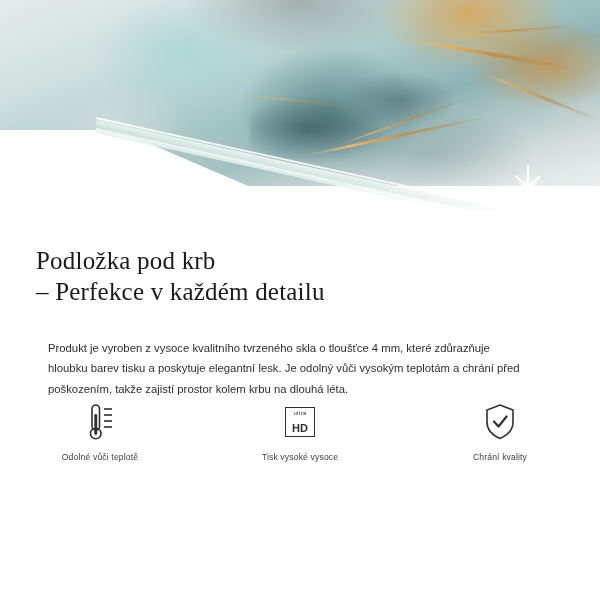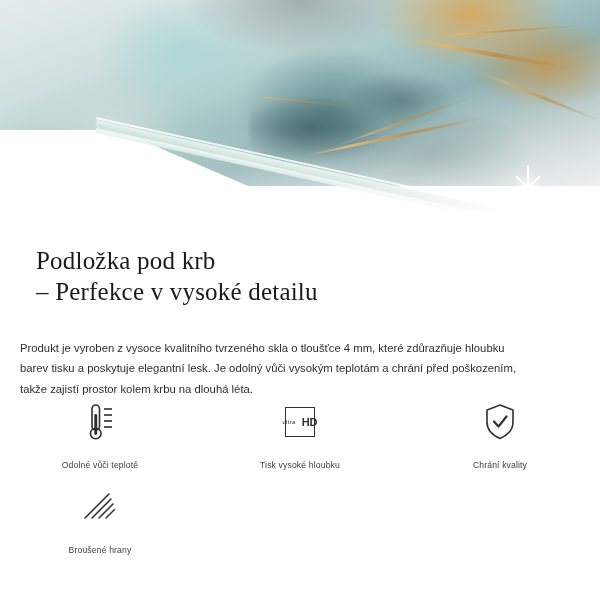--- a/index.html
+++ b/index.html
@@ -133,21 +133,21 @@
     font-family: "Liberation Serif", serif;
     font-size: 25px;
     line-height: 31px;
     color: #1a1a1a;
     font-weight: 400;
     padding: 18px 52px 0 36px;
     letter-spacing: .2px;
   }
   .title .l2 { display: block; }
   .body-text {
-    padding: 14px 36px 0 20px;
+    padding: 14px 36px 0 48px;
     font-size: 11.3px;
     line-height: 20.5px;
     color: #2e2e2e;
     max-width: 560px;
   }
 
   
   .features {
     position: absolute;
     left: 0; top: 390px;
@@ -164,30 +164,30 @@
     justify-content: flex-start;
     padding-top: 10px;
   }
   .feature .ico {
     height: 44px;
     display: flex;
     align-items: center;
     justify-content: center;
   }
   .feature .cap {
-    margin-top: 16px;
+    margin-top: 8px;
     font-size: 8.6px;
     color: #3c3c3c;
     text-align: center;
     letter-spacing: .15px;
   }
   .hd-badge {
     width: 30px; height: 30px;
     border: 1.6px solid #2f2f2f;
-    display: flex; flex-direction: row;
+    display: flex; flex-direction: column;
     align-items: center; justify-content: center;
     line-height: 1;
     gap: 6px;
   }
   .hd-badge .u { font-size: 6px; letter-spacing: .3px; color: #2f2f2f; }
   .hd-badge .h { font-size: 11px; font-weight: bold; color: #2f2f2f; margin-top: 1px; }
 </style>
 </head>
 <body>
 
@@ -216,21 +216,21 @@
         <i class="sp-d2"></i>
         <i class="sp-core"></i>
     </div>
 
     <div class="hero-fade"></div>
   </div>
 
   <div class="content">
     <h1 class="title">
       <span>Podložka pod krb</span>
-      <span class="l2">– Perfekce v vysoké detailu</span>
+      <span class="l2">– Perfekce v každém detailu</span>
     </h1>
     <p class="body-text">Produkt je vyroben z vysoce kvalitního tvrzeného skla o tloušťce 4 mm, které zdůrazňuje hloubku barev tisku a poskytuje elegantní lesk. Je odolný vůči vysokým teplotám a chrání před poškozením, takže zajistí prostor kolem krbu na dlouhá léta.</p>
   </div>
 
   <div class="features">
 
     <div class="feature">
       <div class="ico">
         <svg width="34" height="40" viewBox="0 0 34 40" fill="none" stroke="#2f2f2f" stroke-width="1.6">
           <rect x="9" y="3" width="7.5" height="25" rx="3.75"></rect>
@@ -245,41 +245,30 @@
       <div class="cap">Odolné vůči teplotě</div>
     </div>
 
     <div class="feature">
       <div class="ico">
         <div class="hd-badge">
           <span class="u">ultra</span>
           <span class="h">HD</span>
         </div>
       </div>
-      <div class="cap">Tisk vysoké hloubku</div>
+      <div class="cap">Tisk vysoké vysoce</div>
     </div>
 
     <div class="feature">
       <div class="ico">
         <svg width="34" height="40" viewBox="0 0 34 40" fill="none" stroke="#2f2f2f" stroke-width="1.6">
           <path d="M17 3 L30 8 V20 C30 28 24 33.5 17 36.5 C10 33.5 4 28 4 20 V8 Z"></path>
           <path d="M11 19.5 L15.5 24.5 L23.5 14.5" stroke-width="2.2" stroke-linecap="round" stroke-linejoin="round"></path>
         </svg>
       </div>
       <div class="cap">Chrání kvality</div>
     </div>
 
 
-    <div class="feature">
-      <div class="ico">
-        <svg width="38" height="34" viewBox="0 0 38 34" fill="none" stroke="#2f2f2f" stroke-width="1.5" stroke-linecap="round">
-          <path d="M4 28 L28 4"></path>
-          <path d="M11 28 L30 9"></path>
-          <path d="M18 28 L32 14"></path>
-          <path d="M25 28 L33.5 19.5"></path>
-        </svg>
-      </div>
-      <div class="cap">Broušené hrany</div>
-    </div>
 
 
   </div>
 </div>
 
 </body></html>

